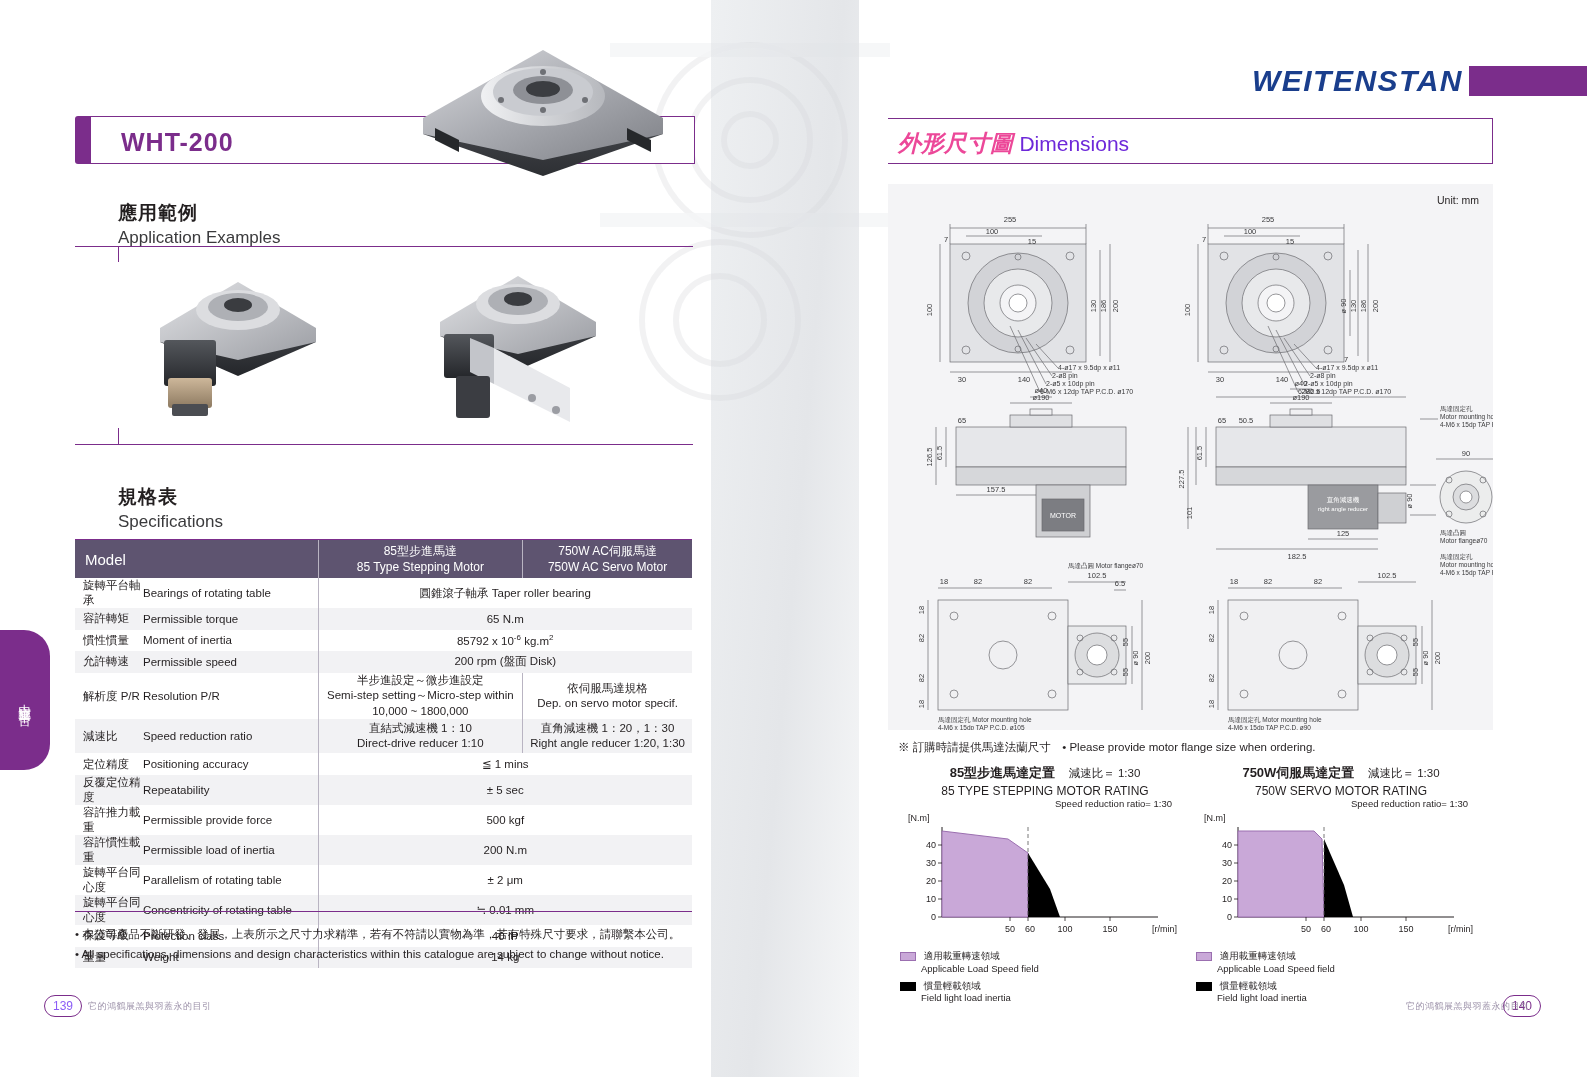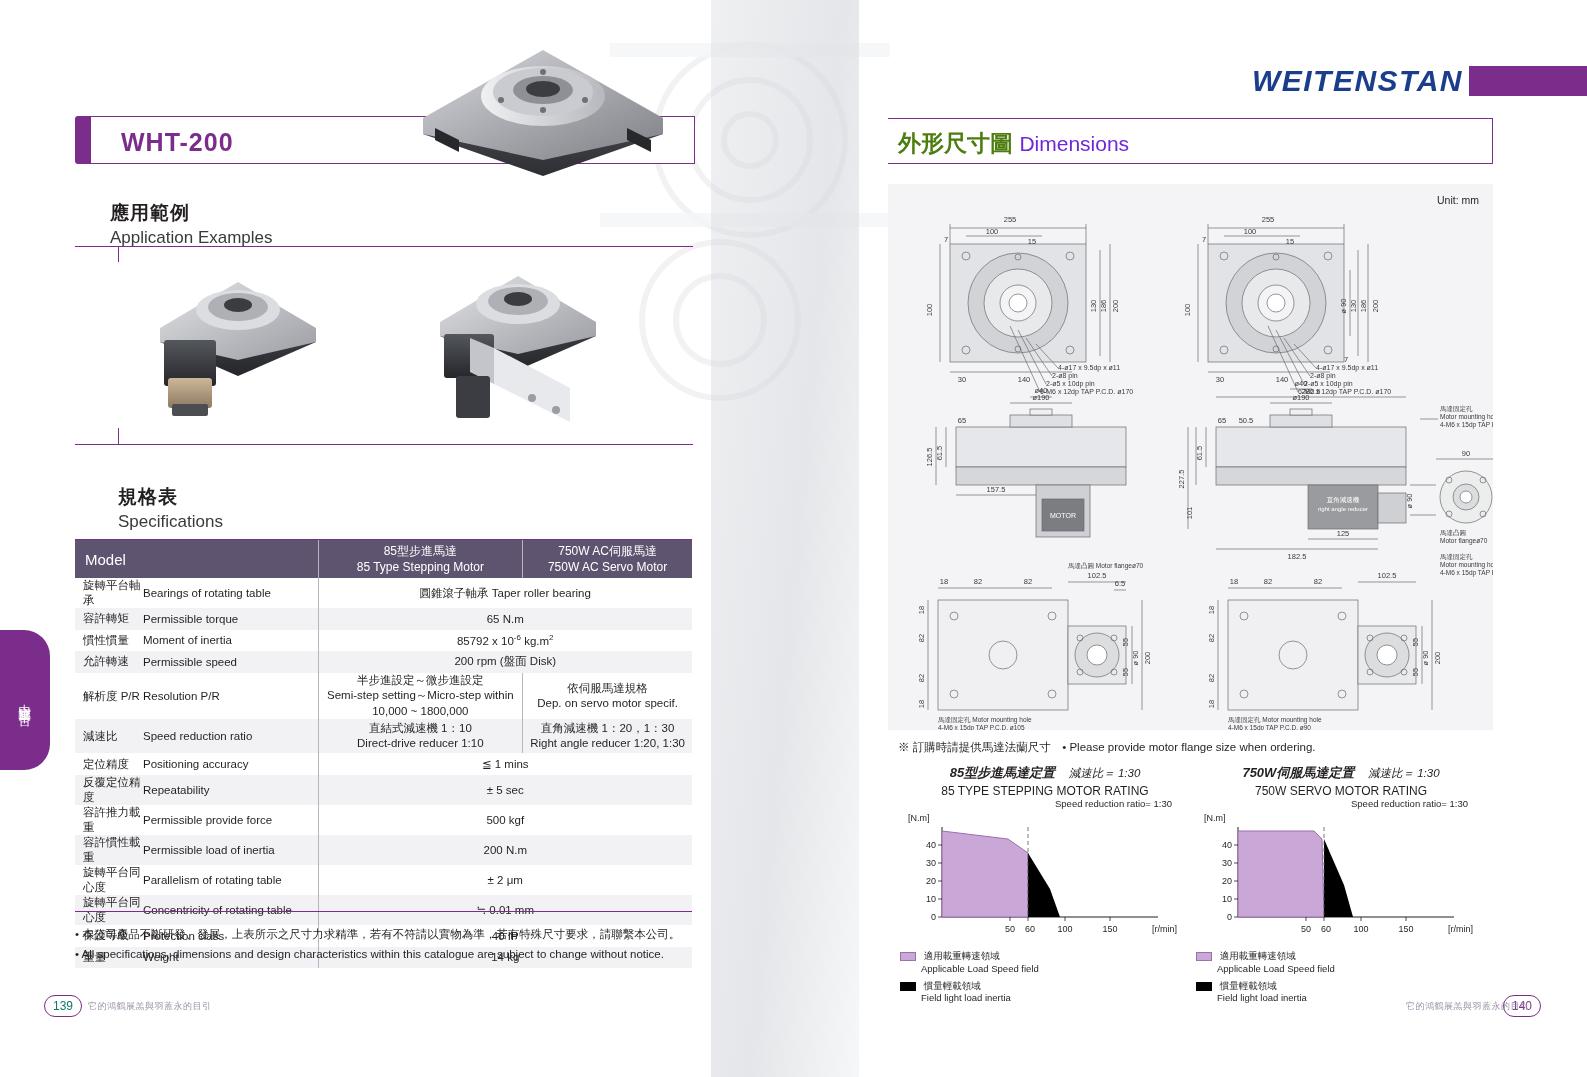--- a/index.html
+++ b/index.html
@@ -90,21 +90,21 @@
     position:absolute; left:-2px; top:630px; width:52px; height:140px;
     background:#7b2d8b; border-radius:0 26px 26px 0;
     color:#fff; font-size:12.5px; letter-spacing:2px;
     display:flex; align-items:center; justify-content:center;
   }
   .side-tab span { writing-mode:vertical-rl; text-orientation:upright; line-height:1.25; }
 
   .pg-num-l {
     position:absolute; left:44px; top:995px; width:38px; height:22px;
     border:1px solid #7b2d8b; border-radius:11px;
-    font-size:12px; color:#0f766e; display:flex; align-items:center; justify-content:center;
+    font-size:12px; color:#8b5cf6; display:flex; align-items:center; justify-content:center;
   }
   .pg-txt-l { position:absolute; left:88px; top:1000px; font-size:9px; color:#9b90a8; letter-spacing:.5px;}
   .pg-num-r {
     position:absolute; left:1503px; top:995px; width:38px; height:22px;
     border:1px solid #7b2d8b; border-radius:11px;
     font-size:12px; color:#7b2d8b; display:flex; align-items:center; justify-content:center;
   }
   .pg-txt-r { position:absolute; left:1406px; top:1000px; font-size:9px; color:#9b90a8; letter-spacing:.5px;}
 
   
@@ -114,37 +114,37 @@
     color:#1a3e8c;
   }
   .brand-block { position:absolute; right:0; top:66px; width:118px; height:30px; background:#7b2d8b; }
 
   .dim-head {
     position:absolute; left:888px; top:118px; width:605px; height:46px;
     border:1.5px solid #7b2d8b; border-left:none;
     background:#fff;
   }
   .dim-head-txt { position:absolute; left:898px; top:128px; font-size:23px; }
-  .dim-head-txt b { color:#4d7c0f; font-weight:bold; }
+  .dim-head-txt b { color:#ec4899; font-weight:bold;font-style:italic; }
   .dim-head-txt i { font-style:normal; color:#6d28d9; font-size:21px; }
 
   .dwg-panel {
     position:absolute; left:888px; top:184px; width:605px; height:546px;
     background:#f4f4f6;
   }
   .unit-lbl { position:absolute; right:14px; top:10px; font-size:10.5px; }
 
   .note-order {
     position:absolute; left:898px; top:740px; font-size:11.5px;
   }
 
   .rating-box { position:absolute; top:764px; width:290px; height:250px; }
   .rb-left { left:900px; }
   .rb-right { left:1196px; }
-  .rb-t1 { text-align:center; font-size:13px; font-weight:bold;font-style:italic; }
+  .rb-t1 { text-align:center; font-size:13px; font-weight:bold; }
   .rb-t1 small { font-weight:normal; font-size:11.5px; }
   .rb-t2 { text-align:center; font-size:12px; margin-top:2px; }
   .rb-t3 { text-align:right; font-size:9.5px; margin-top:0; padding-right:18px;}
   .legend { margin-top:6px; font-size:9.5px; line-height:1.35; }
   .sw { display:inline-block; width:16px; height:9px; vertical-align:middle; margin-right:5px; }
   .sw-purple { background:#c9a8d8; border:1px solid #9b6fb0; }
   .sw-black { background:#000; }
 
   .chart-svg { display:block; }
   text { font-family:"Liberation Sans", sans-serif; }
@@ -204,21 +204,21 @@
     <g fill="#6e7075">
       <circle cx="86" cy="52" r="3"></circle>
         <circle cx="170" cy="52" r="3"></circle>
       <circle cx="128" cy="24" r="3"></circle>
         <circle cx="128" cy="62" r="3"></circle>
     </g>
     <polygon points="20,80 44,92 44,104 20,92" fill="#26282b"></polygon>
     <polygon points="212,80 236,92 236,104 212,92" fill="#26282b"></polygon>
   </svg>
 
-  <div class="sec-head" style="left:110px; top:200px;">
+  <div class="sec-head" style="left:118px; top:200px;">
     <div class="cn">應用範例</div>
     <div class="en">Application Examples</div>
   </div>
   <div class="hr-line" style="left:75px; top:246px; width:618px;"></div>
   <div class="tick" style="left:118px; top:246px; height:16px;"></div>
 
   <svg class="app-photos" viewBox="0 0 540 190">
     <defs>
       <linearGradient id="ag1" x1="0" y1="0" x2="1" y2="1">
         <stop offset="0" stop-color="#e2e3e6"></stop>

